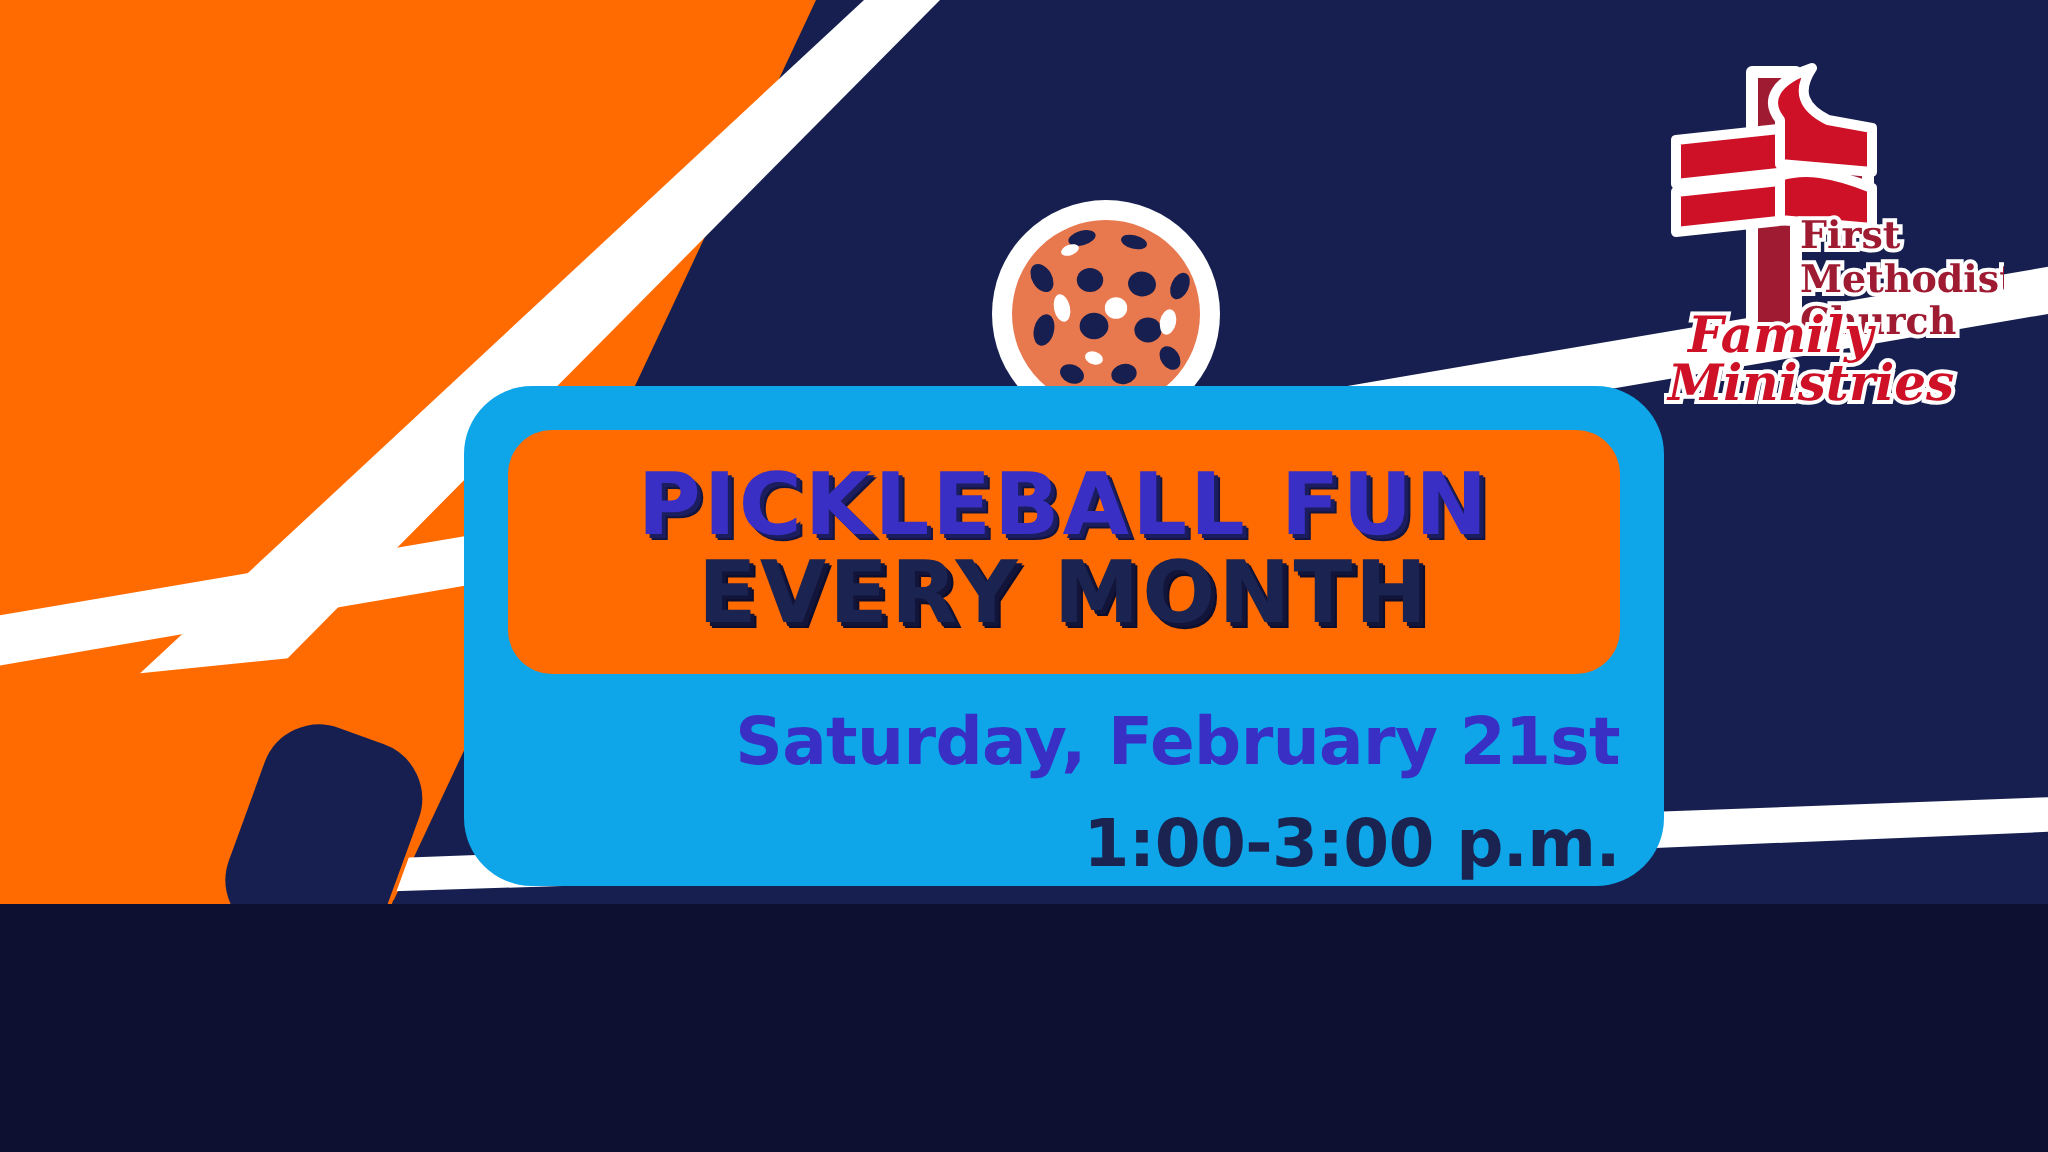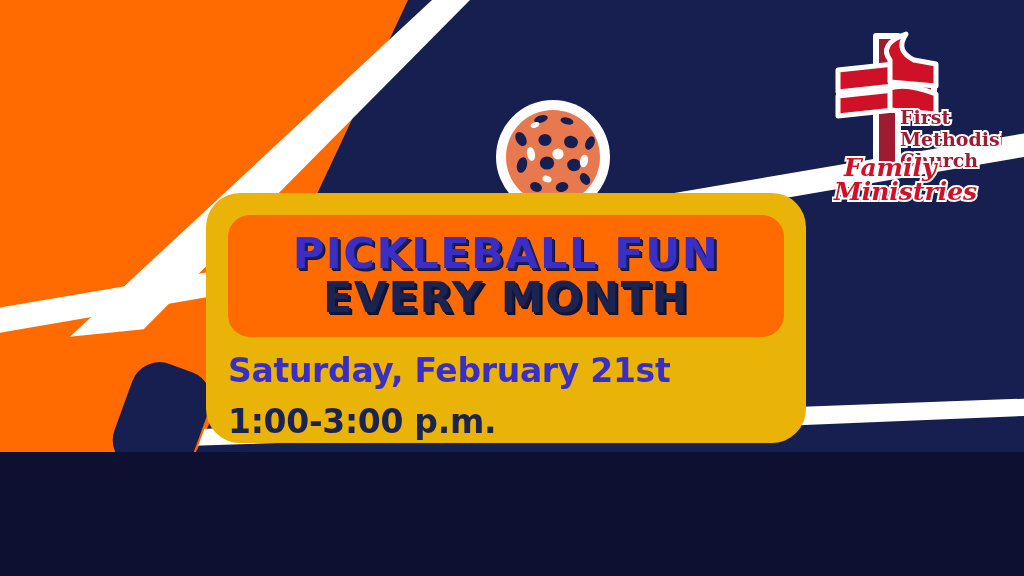--- a/index.html
+++ b/index.html
@@ -53,25 +53,25 @@
     left: 82px;
     top: 352px;
     width: 140px;
     height: 190px;
   }
   .paddle-svg { width: 100%; height: 100%; display: block; }
 
   
   .card-main {
     position: absolute;
-    left: 206px;
+    left: 232px;
     top: 193px;
     width: 600px;
     height: 250px;
-    background: #eab308;
+    background: #0ea5e9;
     border-radius: 34px;
     box-sizing: border-box;
     padding: 22px 22px 10px 22px;
   }
 
   .title-band {
     background: #FF6B00;
     border-radius: 22px;
     height: 122px;
     display: flex;
@@ -99,21 +99,21 @@
   }
   .title-line2 {
     color: #1B2350;
     text-shadow:
        2px 2px 0 #12143a,
        3px 3px 0 #0d0e2c;
     text-align: center;
   }
 
   .date-line, .time-line {
-    text-align: left;
+    text-align: right;
     font-family: "DejaVu Sans", sans-serif;
     font-weight: bold;
     white-space: nowrap;
     line-height: 1.12;
   }
   .date-line {
     color: #3A2FC4;
     font-size: 33px;
     margin-top: 16px;
     letter-spacing: -0.3px;

